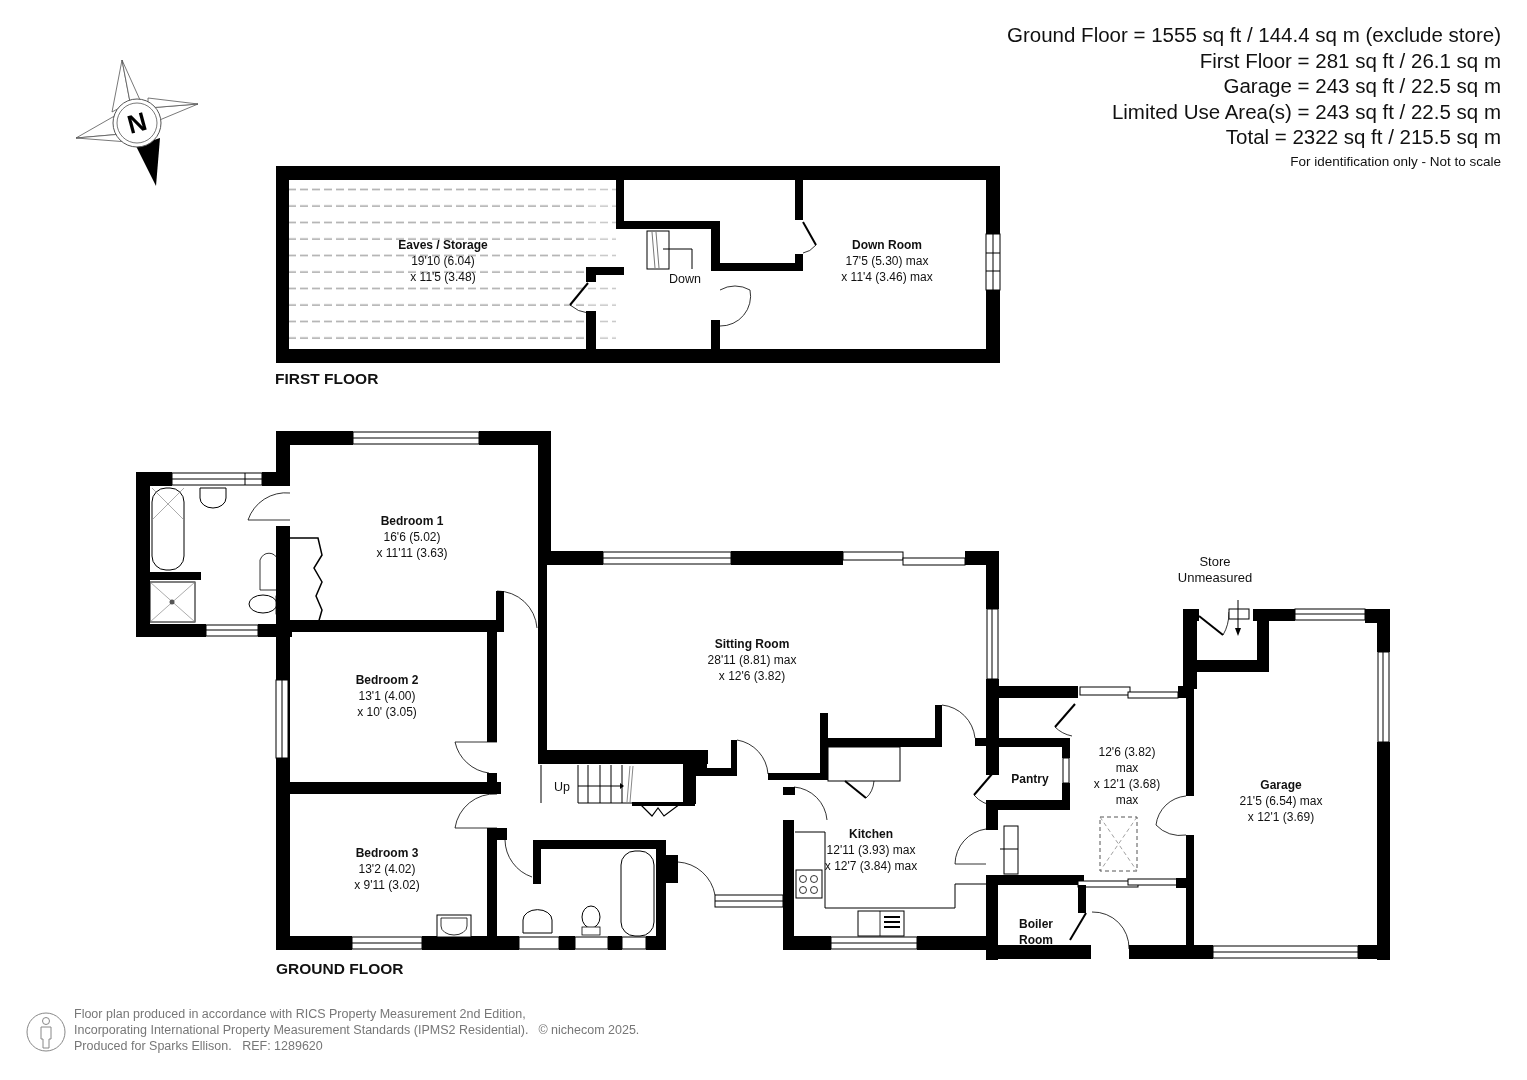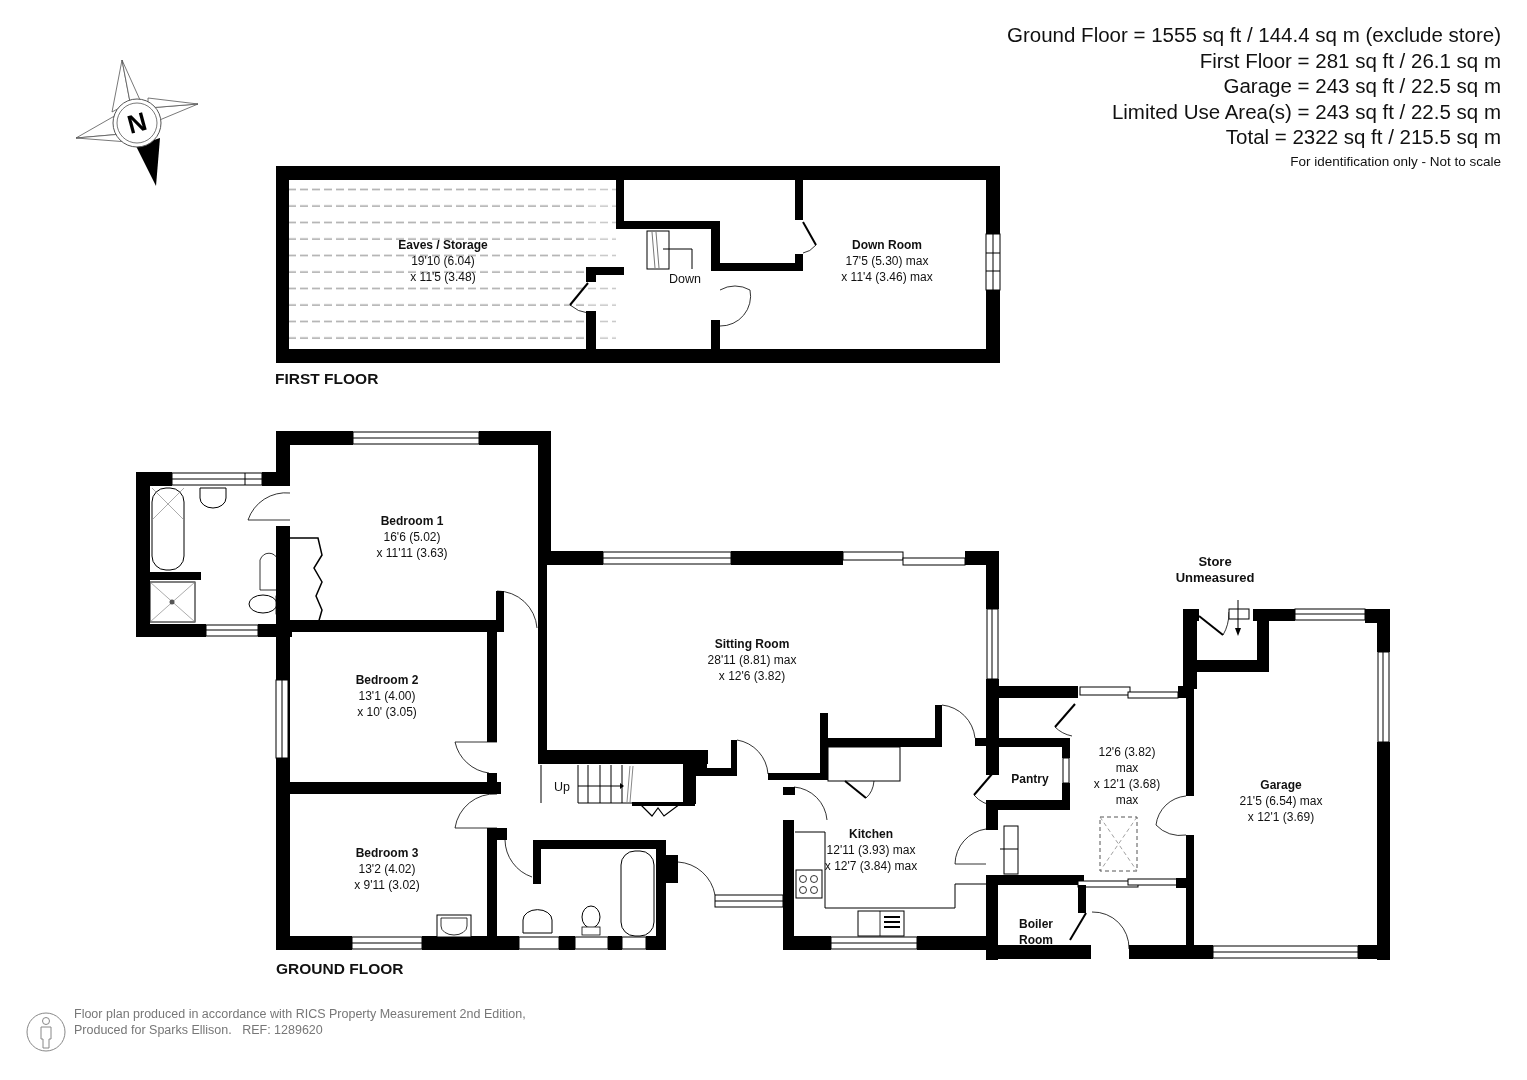--- a/index.html
+++ b/index.html
@@ -342,27 +342,28 @@
   <div>12'6 (3.82)</div>
   <div>max</div>
   <div>x 12'1 (3.68)</div>
   <div>max</div>
 </div>
 <div class="room rname" style="left:1030px; top:771px; font-weight:bold;">Pantry</div>
 <div class="room" style="left:1036px; top:916px; font-weight:bold;">
   <div>Boiler</div>
   <div>Room</div>
 </div>
-<div class="room" style="left:1215px; top:554px; font-weight:bold; font-size:13px;">
+<div class="room" style="left:1215px; top:554px; font-weight:normal; font-size:13px;">
   <div>Store</div>
   <div>Unmeasured</div>
 </div>
 <div class="tiny" style="left:554px; top:780px;">Up</div>
 
 <svg class="person-icon" width="42" height="44" viewBox="0 0 42 44">
   <circle cx="21" cy="22" r="19" fill="none" stroke="#888" stroke-width="1"></circle>
   <circle cx="21" cy="11" r="3.5" fill="none" stroke="#888" stroke-width="1"></circle>
   <path d="M16,17 L26,17 L26,29 L24,29 L24,38 L18,38 L18,29 L16,29 Z" fill="none" stroke="#888" stroke-width="1"></path>
 </svg>
 <div class="footer">
   <div>Floor plan produced in accordance with RICS Property Measurement 2nd Edition,</div>
+  <div><span>Incorporating International Property Measurement Standards (IPMS2 Residential).</span><span class="copy">© nichecom 2025.</span></div>
   <div style="white-space:pre;">Produced for Sparks Ellison.   REF: 1289620</div>
 </div>
 
 </body></html>

